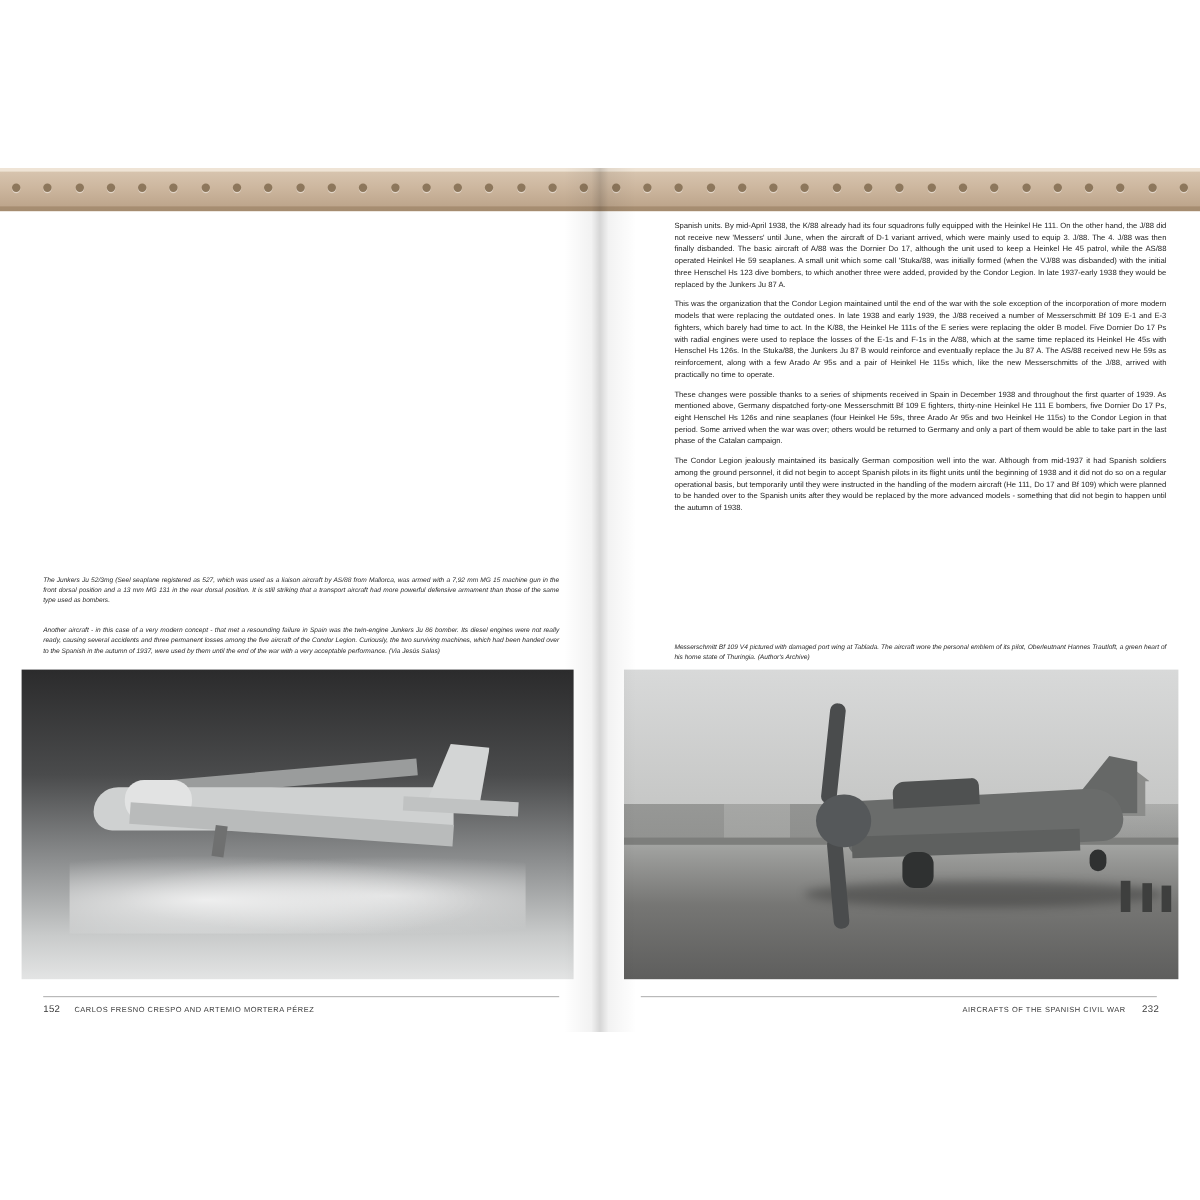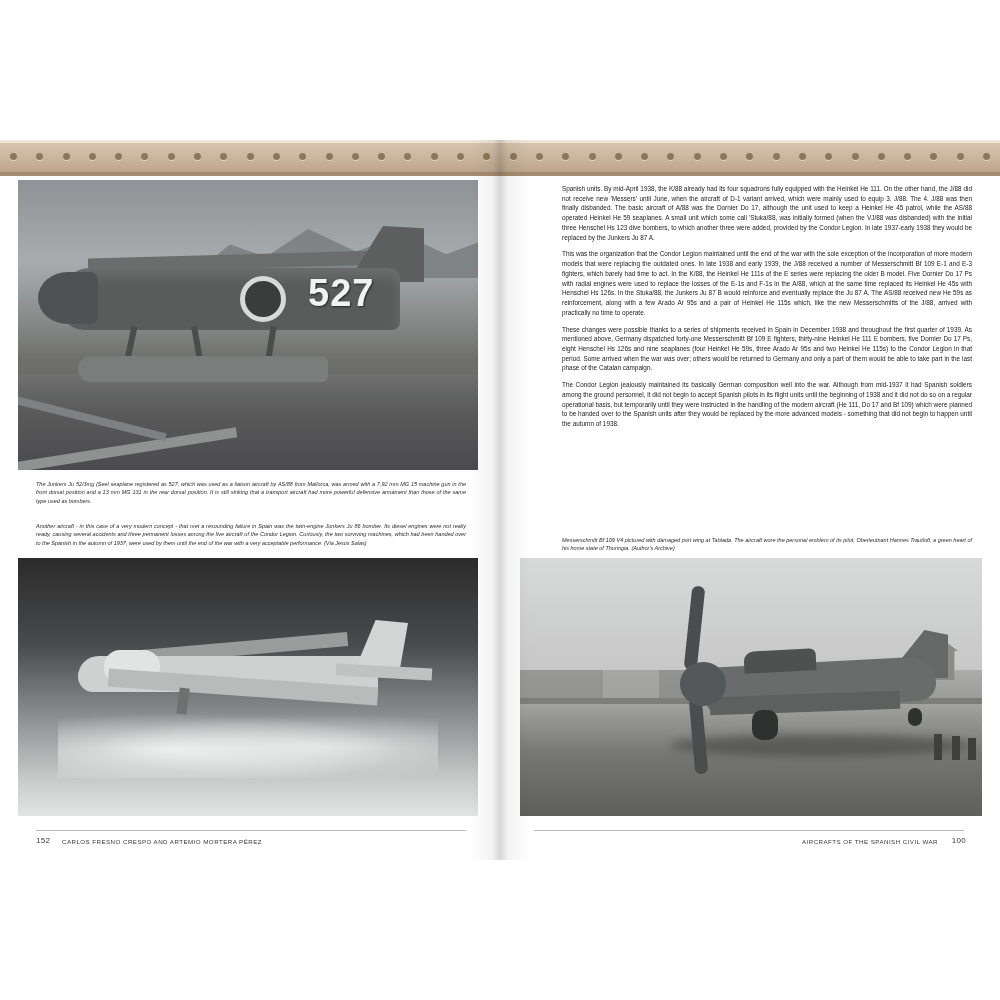--- a/index.html
+++ b/index.html
@@ -322,36 +322,20 @@
     text-transform: uppercase;
   }
 </style>
 </head>
 <body>
 
 <div class="spread">
 
   <div class="page">
 
-    <div class="photo" id="photo-seaplane">
-      <div class="mountain"></div>
-      <div class="shore"></div>
-      <div class="ramp"></div>
-      <div class="ramp2"></div>
-      <div class="wing"></div>
-      <div class="tail"></div>
-      <div class="hull"></div>
-      <div class="nose"></div>
-      <div class="strut s1"></div>
-      <div class="strut s2"></div>
-      <div class="strut s3"></div>
-      <div class="float-l"></div>
-      <div class="roundel"></div>
-      <div class="code">527</div>
-    </div>
 
     <div class="caption" style="left:36px; top:340px; width:430px;">
       <p>The Junkers Ju 52/3mg (Seel seaplane registered as 527, which was used as a liaison aircraft by AS/88 from Mallorca, was armed with a 7,92 mm MG 15 machine gun in the front dorsal position and a 13 mm MG 131 in the rear dorsal position. It is still striking that a transport aircraft had more powerful defensive armament than those of the same type used as bombers.</p>
     </div>
 
     <div class="caption" style="left:36px; top:382px; width:430px;">
       <p>Another aircraft - in this case of a very modern concept - that met a resounding failure in Spain was the twin-engine Junkers Ju 86 bomber. Its diesel engines were not really ready, causing several accidents and three permanent losses among the five aircraft of the Condor Legion. Curiously, the two surviving machines, which had been handed over to the Spanish in the autumn of 1937, were used by them until the end of the war with a very acceptable performance. (Via Jesús Salas)</p>
     </div>
 
     <div class="photo" id="photo-ju86">
@@ -397,21 +381,21 @@
       <div class="spinner"></div>
       <div class="wheel w1"></div>
       <div class="wheel w2"></div>
       <div class="figure f1"></div>
       <div class="figure f2"></div>
       <div class="figure f3"></div>
     </div>
 
     <div class="footer-rule" style="left:34px; top:690px; width:430px;"></div>
     <div class="running-head" style="right:62px; top:698px;">AIRCRAFTS OF THE SPANISH CIVIL WAR</div>
-    <div class="folio" style="right:34px; top:696px;">100</div>
+    <div class="folio" style="right:34px; top:696px;">232</div>
   </div>
 
   <div class="gutter"></div>
 </div>
 
 <div class="binding" style="top:140px;">
   <div class="edge-top"></div>
   <div class="holes">
     <div class="hole"></div>
       <div class="hole"></div>

